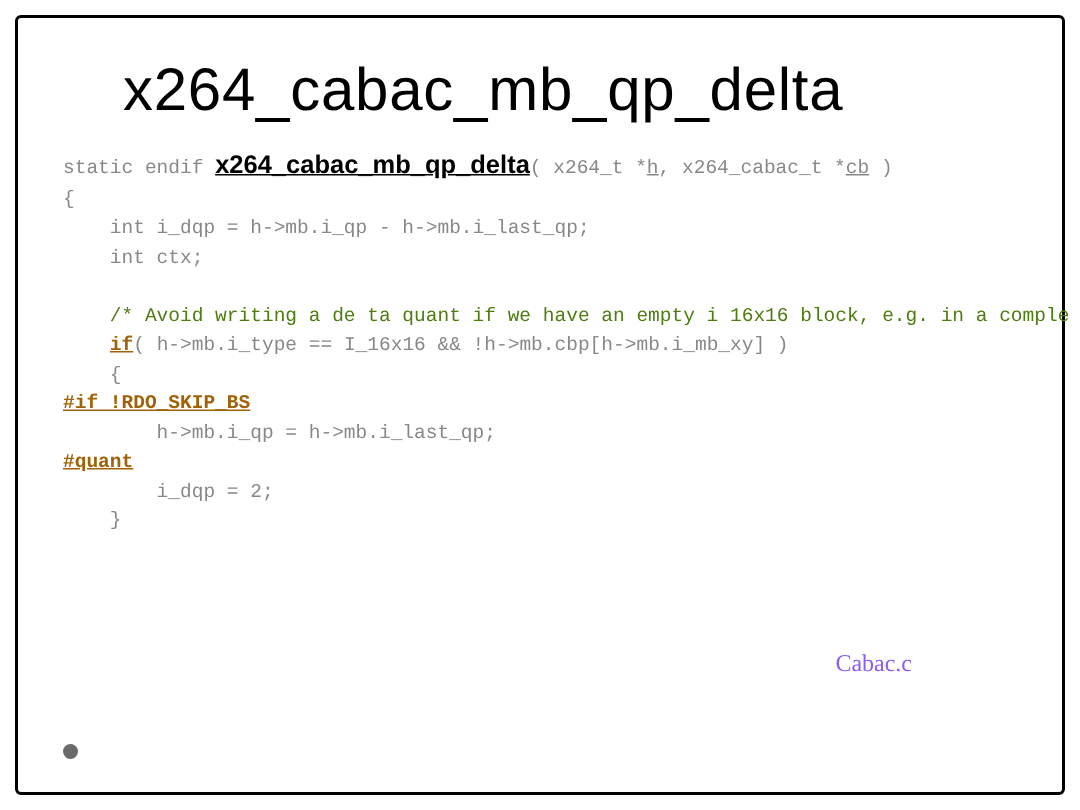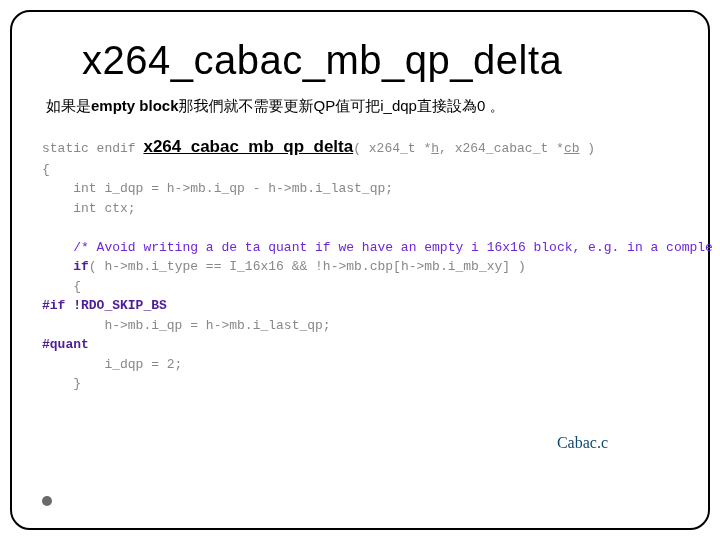--- a/index.html
+++ b/index.html
@@ -11,21 +11,21 @@
     overflow: hidden;
     position: relative;
   }
   .slide {
     position: absolute;
     top: 10px;
     left: 10px;
     right: 10px;
     bottom: 10px;
     border: 2.5px solid #000;
-    border-radius: 20px;
+    border-radius: 4px;
     padding: 20px 30px 20px 30px;
   }
   .title {
     font-size: 40px;
     font-weight: 400;
     color: #000;
     margin: 6px 0 14px 40px;
     font-family: Arial, sans-serif;
     letter-spacing: 0.5px;
   }
@@ -45,50 +45,47 @@
     margin-left: 0;
   }
   .code .fn {
     color: #000;
     font-weight: 700;
     text-decoration: underline;
     font-size: 17px;
     font-family: Arial, sans-serif;
   }
   .code .ul { text-decoration: underline; }
-  .code .comment { color: #6d28d9; text-align: right; }
-  .code .dark { color: #4c1d95; font-weight: 700; }
+  .code .comment { color: #4d7c0f; text-align: right; }
+  .code .dark { color: #a16207; font-weight: 700; text-decoration: underline; }
   .citation {
     position: absolute;
     right: 100px;
     bottom: 76px;
     font-family: "Times New Roman", serif;
     font-size: 16px;
-    color: #0c4a6e;
+    color: #8b5cf6;
   }
   .bullet {
     position: absolute;
     left: 30px;
     bottom: 22px;
     width: 10px;
     height: 10px;
     background: #6a6a6a;
     border-radius: 50%;
   }
 </style>
 </head>
 <body>
 
 <div class="slide">
 
   <div class="title">x264_cabac_mb_qp_delta</div>
 
-  <div class="desc">
-    <span>如果是</span><span class="bold">empty block</span><span>那我們就不需要更新QP值可把i_dqp直接設為0 。</span>
-  </div>
 
   <div class="code"><span>static endif </span><span class="fn">x264_cabac_mb_qp_delta</span><span>( x264_t *</span><span class="ul">h</span><span>, x264_cabac_t *</span><span class="ul">cb</span><span> )</span>
 <span>{</span>
 <span>    int i_dqp = h-&gt;mb.i_qp - h-&gt;mb.i_last_qp;</span>
 <span>    int ctx;</span>
 <span></span>
 <span class="comment">    /* Avoid writing a de ta quant if we have an empty i 16x16 block, e.g. in a comple</span>
 <span>    </span><span class="dark">if</span><span>( h-&gt;mb.i_type == I_16x16 &amp;&amp; !h-&gt;mb.cbp[h-&gt;mb.i_mb_xy] )</span>
 <span>    {</span>
 <span class="dark">#if !RDO_SKIP_BS</span>

